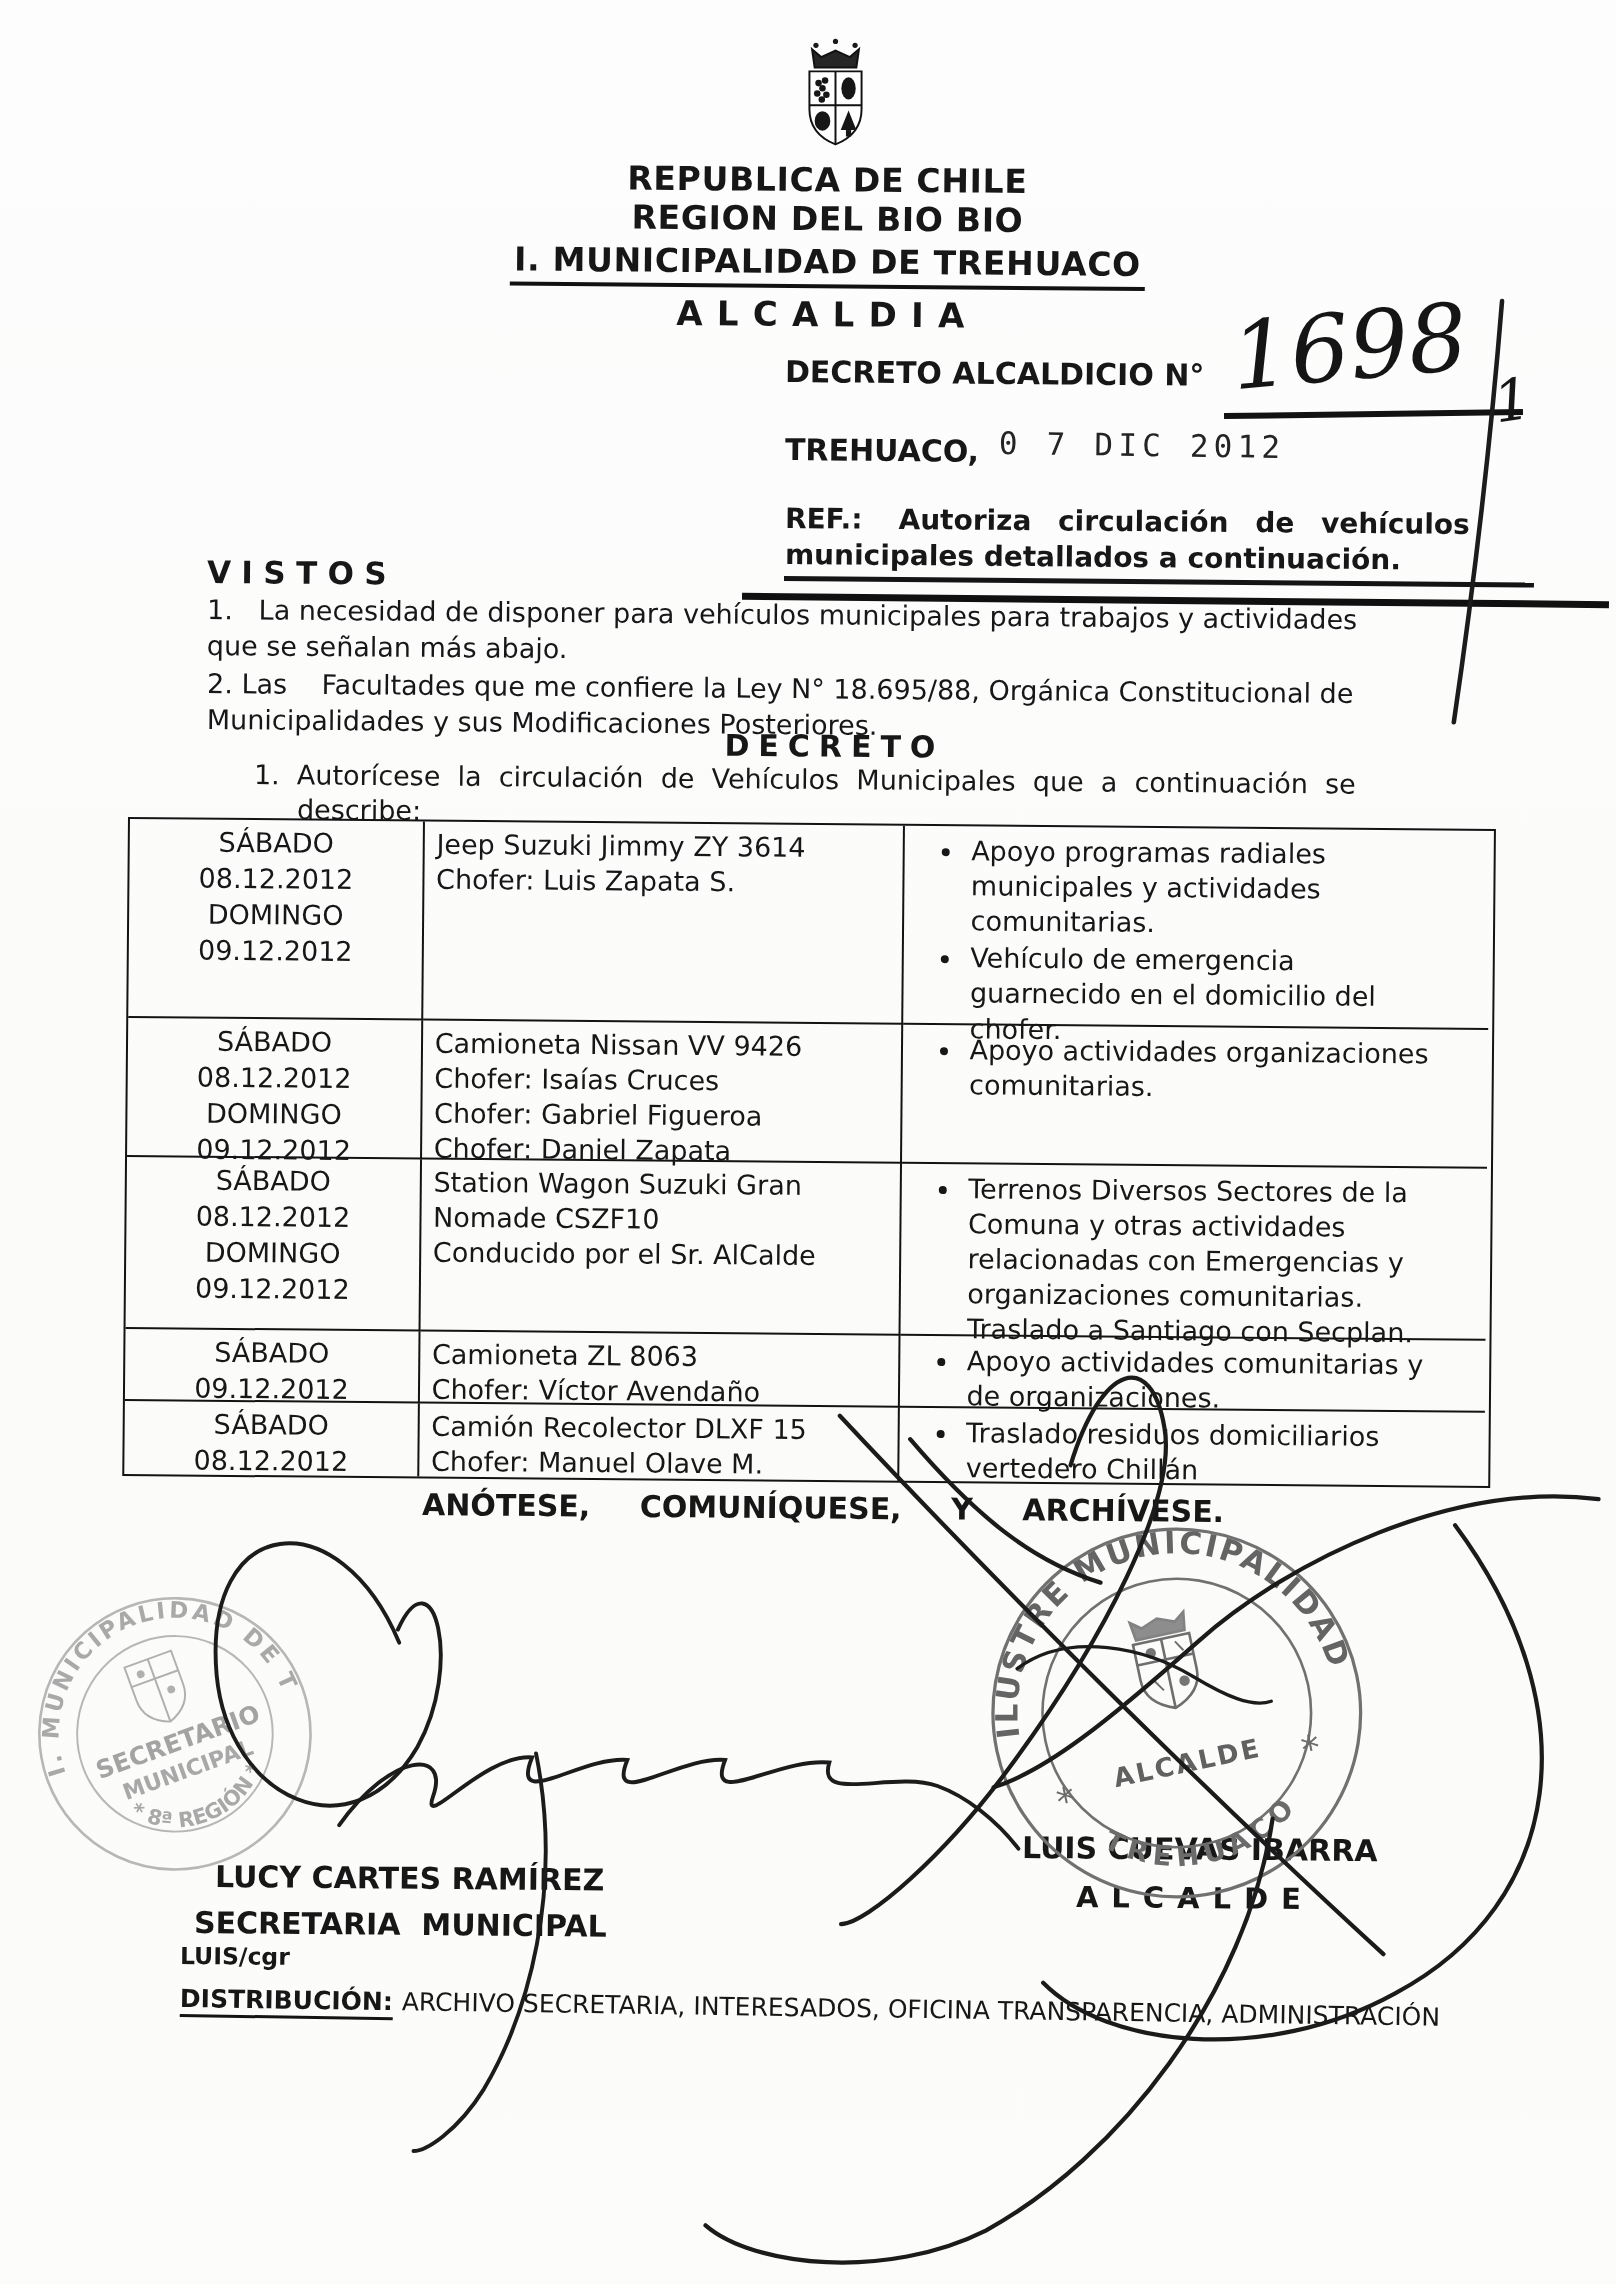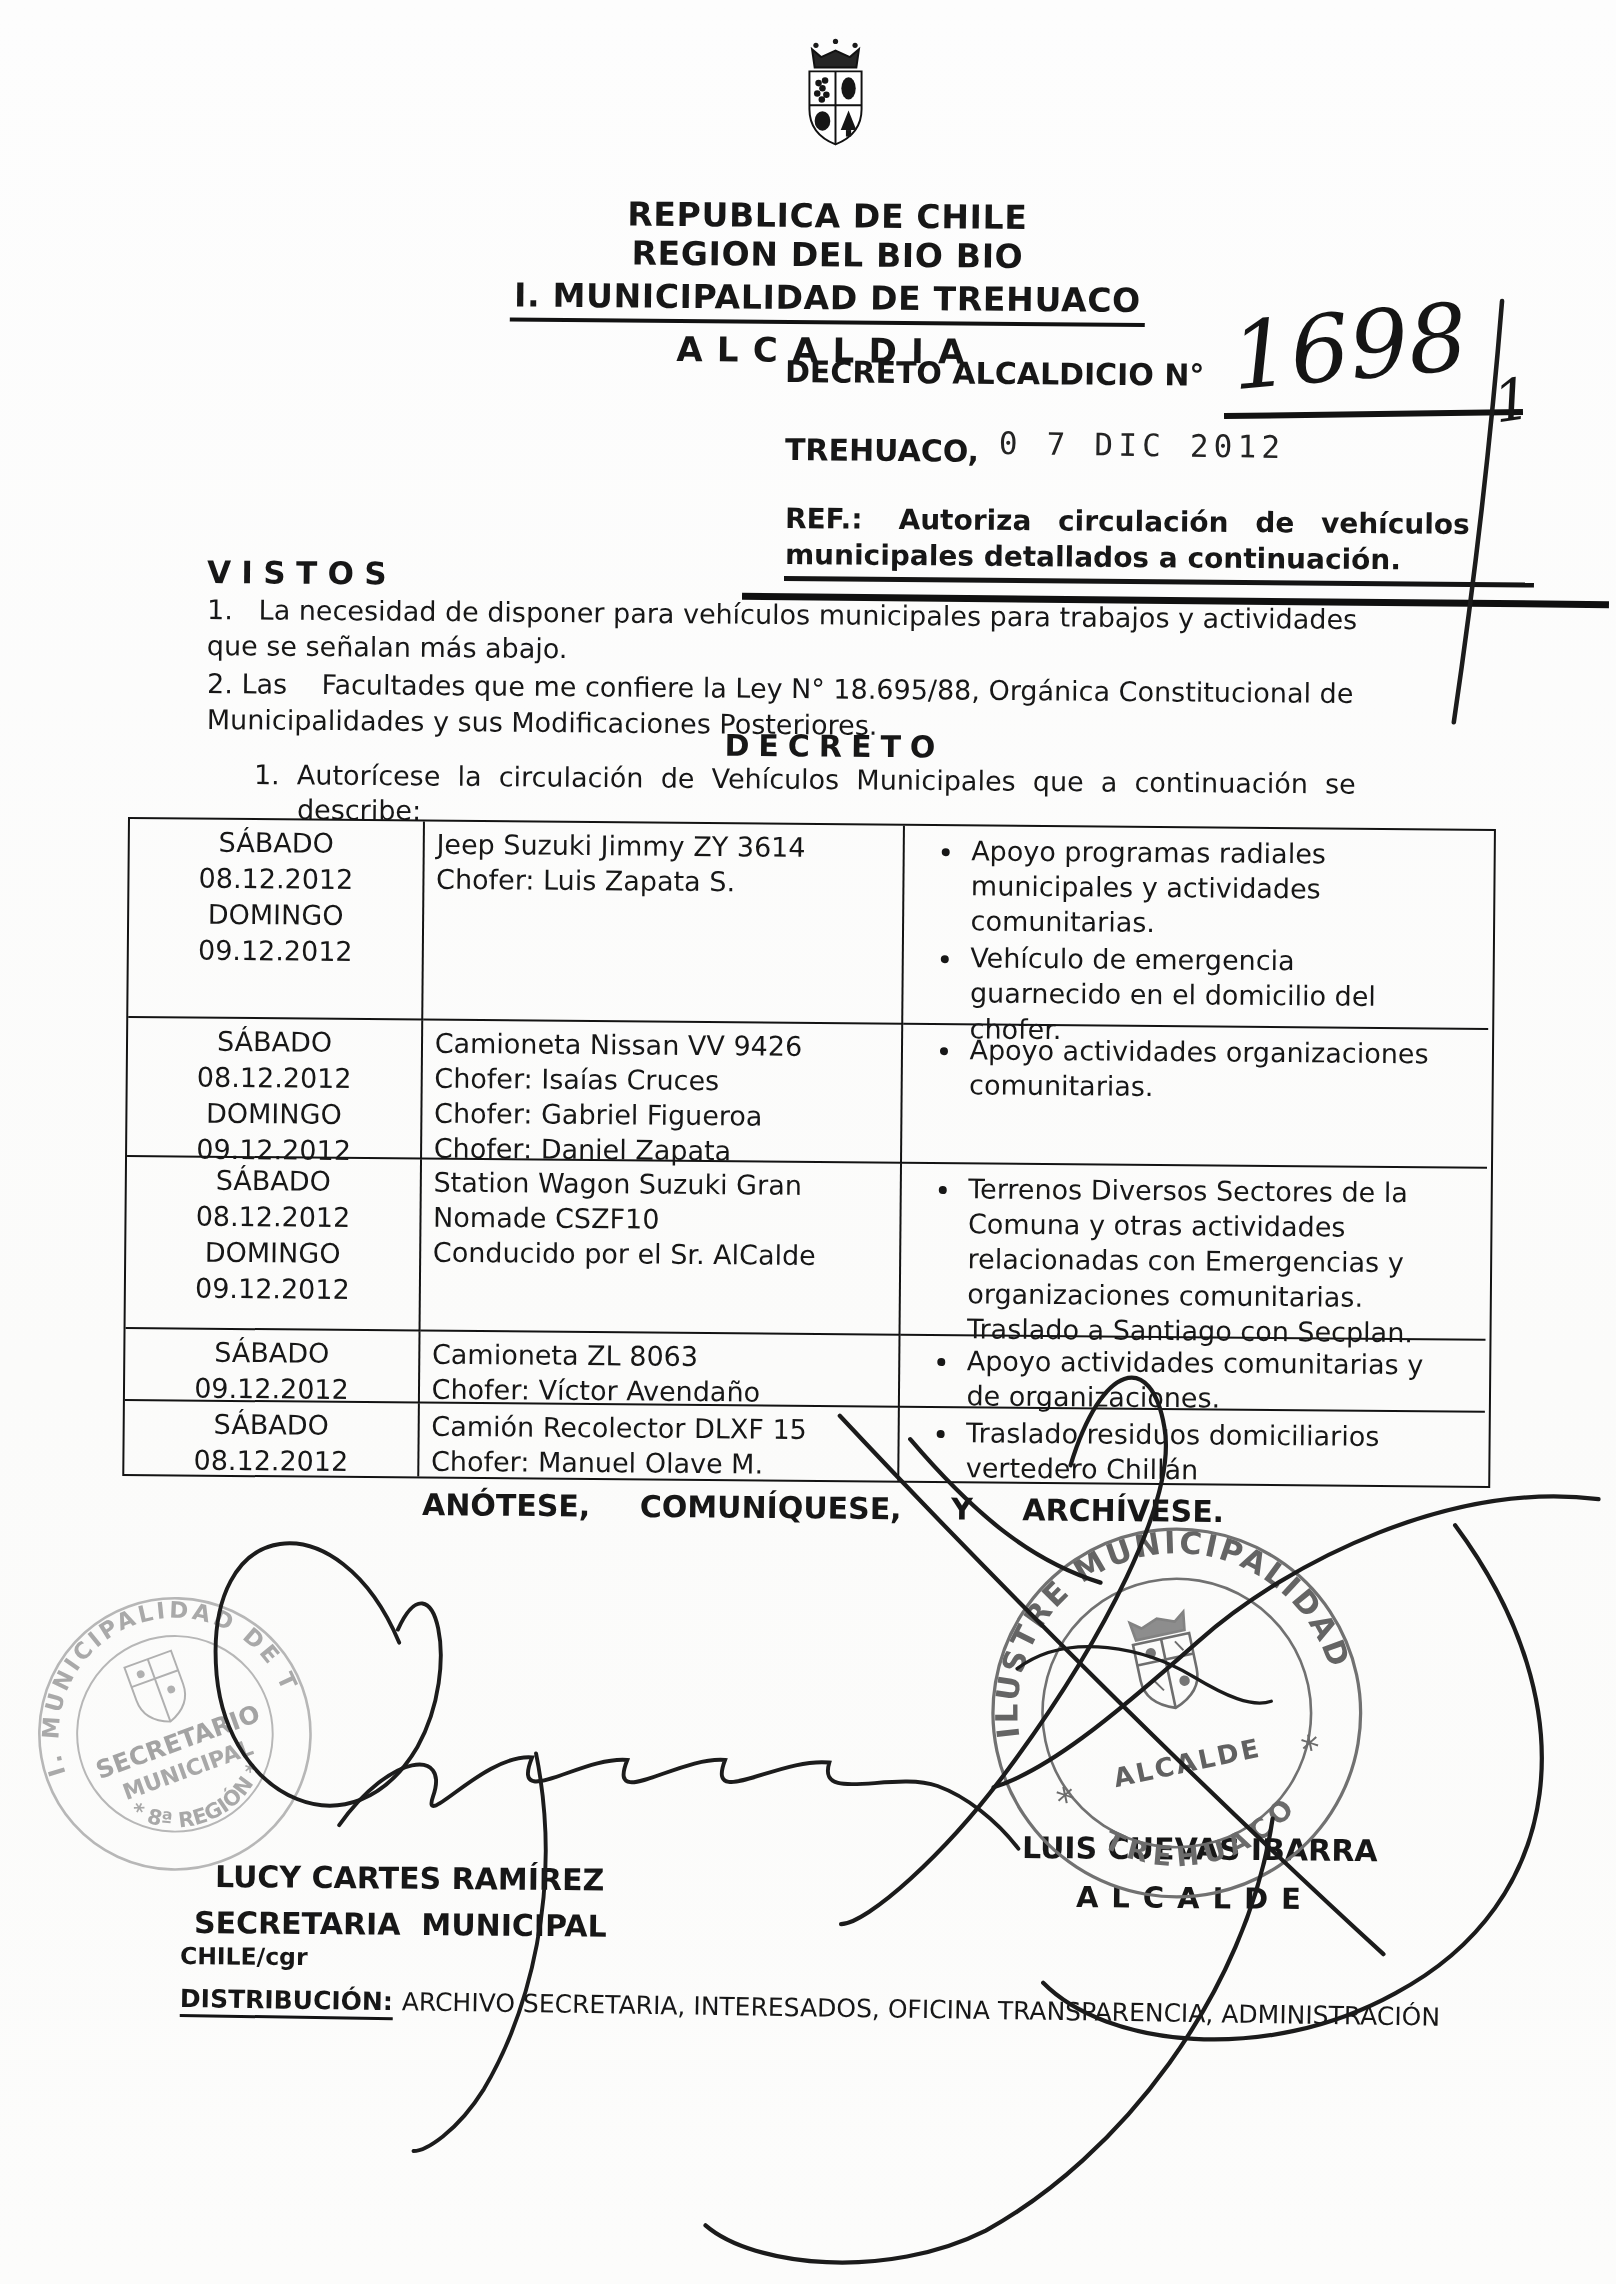--- a/index.html
+++ b/index.html
@@ -6,21 +6,21 @@
   .sheet{
     position:relative;width:1617px;height:2284px;margin:0 auto;
     background:linear-gradient(180deg,#fdfdfd 0%,#fbfbfa 60%,#fcfcfb 100%);
     overflow:hidden;font-family:"DejaVu Sans","Liberation Sans",sans-serif;
     color:#171717;
   }
   .abs{position:absolute;}
   .skew{transform:rotate(0.5deg);transform-origin:0 50%;}
   .pre{white-space:pre-wrap;}
   
-  .hdr{left:456px;top:158px;width:743px;text-align:center;line-height:1.18;margin-top:36px;}
+  .hdr{left:456px;top:158px;width:743px;text-align:center;line-height:1.18;}
   .hdr-line{font-size:33px;font-weight:bold;letter-spacing:0.7px;}
   .hdr-muni{display:inline-block;border-bottom:4.6px solid #121212;padding:0 3.9px 2px 3.9px;margin-top:3.9px;}
   .hdr-office{font-size:34px;font-weight:bold;letter-spacing:14.3px;margin-top:6.5px;}
   
   .decree-label{left:785px;top:354px;font-size:30px;font-weight:bold;}
   .hand-number{left:1231px;top:293px;font-size:93px;font-style:italic;font-family:"DejaVu Serif","Liberation Serif",serif;transform:rotate(-5deg);color:#151515;}
   .number-rule{left:1224px;top:411px;width:299px;height:5.9px;background:#121212;transform:rotate(-0.8deg);}
   .place{left:785px;top:432px;font-size:30px;font-weight:bold;}
   .date-stamp{left:999px;top:427px;font-size:31px;font-family:"DejaVu Sans Mono","Liberation Mono",monospace;letter-spacing:5.2px;color:#242424;transform:rotate(0.8deg);}
   
@@ -199,21 +199,21 @@
     </div>
   </div>
 
   <div class="abs closing pre skew">ANÓTESE,  COMUNÍQUESE,  Y  ARCHÍVESE.</div>
 
   <div class="abs sig-name-left skew">LUCY CARTES RAMÍREZ</div>
   <div class="abs sig-title-left pre skew">SECRETARIA  MUNICIPAL</div>
   <div class="abs sig-name-right skew">LUIS CUEVAS IBARRA</div>
   <div class="abs sig-title-right skew">ALCALDE</div>
 
-  <div class="abs initials skew">CHILE/cgr</div>
+  <div class="abs initials skew">LUIS/cgr</div>
   <div class="abs dist">
     <span class="dist-label">DISTRIBUCIÓN:</span><span>ARCHIVO SECRETARIA, INTERESADOS, OFICINA TRANSPARENCIA, ADMINISTRACIÓN</span>
   </div>
 
   <svg class="abs overlay" width="1617" height="2284" viewBox="0 0 2480 3504">
     <defs>
       <path id="lsTop" d="M -178 0 A 178 178 0 1 1 178 0"></path>
       <path id="lsBot" d="M -122 72 A 140 140 0 0 0 122 72"></path>
       <path id="rsTop" d="M -242 30 A 244 244 0 1 1 242 30"></path>
       <path id="rsBot" d="M -218 82 A 232 232 0 0 0 218 82"></path>

